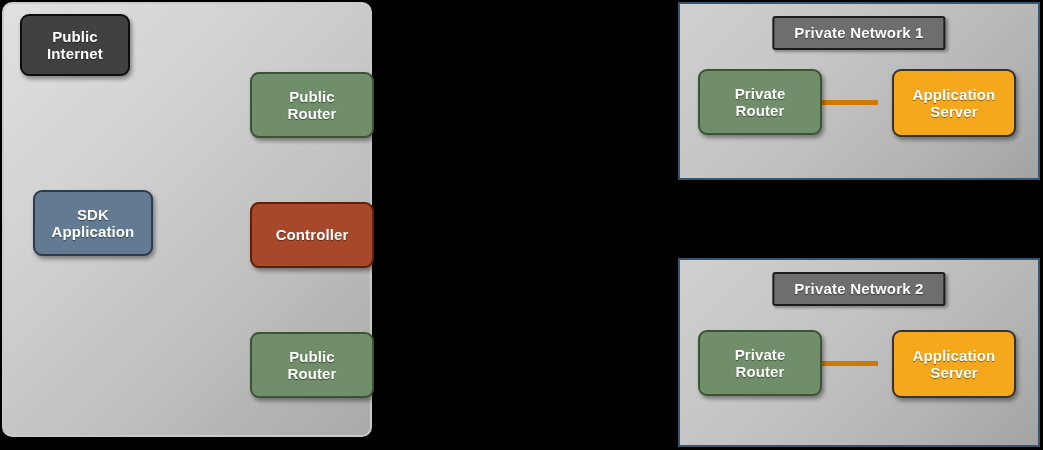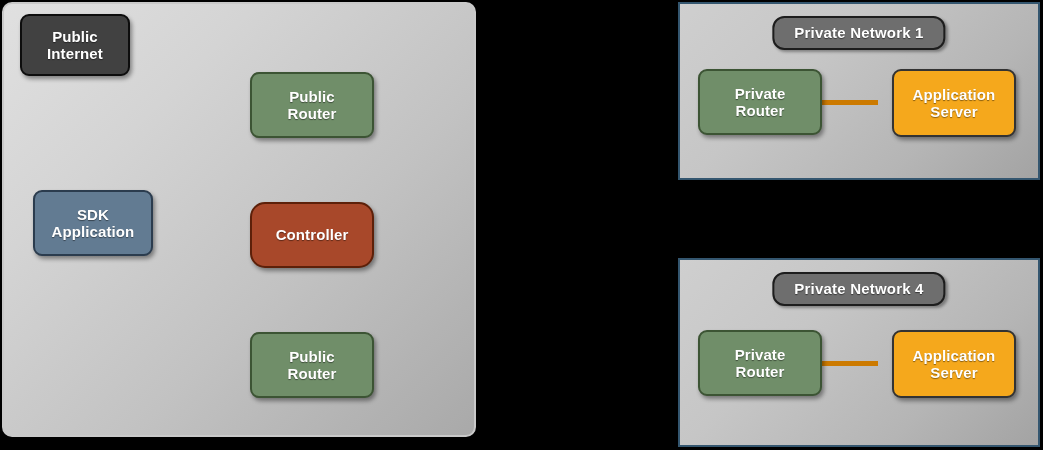--- a/index.html
+++ b/index.html
@@ -40,21 +40,21 @@
   .node.dark      { background:#414141; border-color:#0d0d0d; }
   .node.green     { background:#708e69; border-color:#3c5434; }
   .node.slate     { background:#627b92; border-color:#2b3c4e; }
   .node.rust      { background:#a8482a; border-color:#5d2009; }
   .node.orange    { background:#f5a81c; border-color:#333333; }
 
   
   #public-cloud-panel {
     position: absolute;
     left: 2px;  top: 2px;
-    width: 474px; height: 435px;
+    width: 370px; height: 435px;
     box-sizing: border-box;
     border-radius: 10px;
     border: 2px solid #c9c9c9;
     background: linear-gradient(135deg, #e0e0e0 0%, #d4d4d4 28%, #c2c2c2 62%, #a9a9a9 100%);
     box-shadow: 3px 4px 5px rgba(0,0,0,0.55);
   }
 
   
   .private-panel {
     position: absolute;
@@ -69,21 +69,21 @@
   #private-network-2 { top: 258px; height: 189px; }
 
   .panel-title-badge {
     position: absolute;
     top: 12px;
     left: 50%;
     transform: translateX(-50%);
     box-sizing: border-box;
     background: #6e6e6e;
     border: 2px solid #1d1d1d;
-    border-radius: 12px;
+    border-radius: 3px;
     color: #ffffff;
     font-weight: bold;
     font-size: 15px;
     letter-spacing: 0.2px;
     padding: 6px 20px 7px 20px;
     text-shadow: 0 1px 1px rgba(0,0,0,0.5);
     box-shadow: 2px 2px 3px rgba(0,0,0,0.35);
     white-space: nowrap;
     z-index: 6;
   }
@@ -109,21 +109,21 @@
   <div class="node green" style="left:246px; top:68px; width:124px; height:66px;">
     <span class="label">Public
 Router</span>
   </div>
 
   <div class="node slate" style="left:29px; top:186px; width:120px; height:66px;">
     <span class="label">SDK
 Application</span>
   </div>
 
-  <div class="node rust" style="left:246px; top:198px; width:124px; height:66px;border-radius:15px;">
+  <div class="node rust" style="left:246px; top:198px; width:124px; height:66px;">
     <span class="label">Controller</span>
   </div>
 
   <div class="node green" style="left:246px; top:328px; width:124px; height:66px;">
     <span class="label">Public
 Router</span>
   </div>
 
 </div>
 
@@ -140,21 +140,21 @@
 
   <div class="node orange" style="left:212px; top:65px; width:124px; height:68px;">
     <span class="label">Application
 Server</span>
   </div>
 
 </div>
 
 <div class="private-panel" id="private-network-2">
 
-  <div class="panel-title-badge">Private Network 4</div>
+  <div class="panel-title-badge">Private Network 2</div>
 
   <div class="connector" style="left:120px; top:101px; width:78px;"></div>
 
   <div class="node green" style="left:18px; top:70px; width:124px; height:66px;">
     <span class="label">Private
 Router</span>
   </div>
 
   <div class="node orange" style="left:212px; top:70px; width:124px; height:68px;">
     <span class="label">Application

